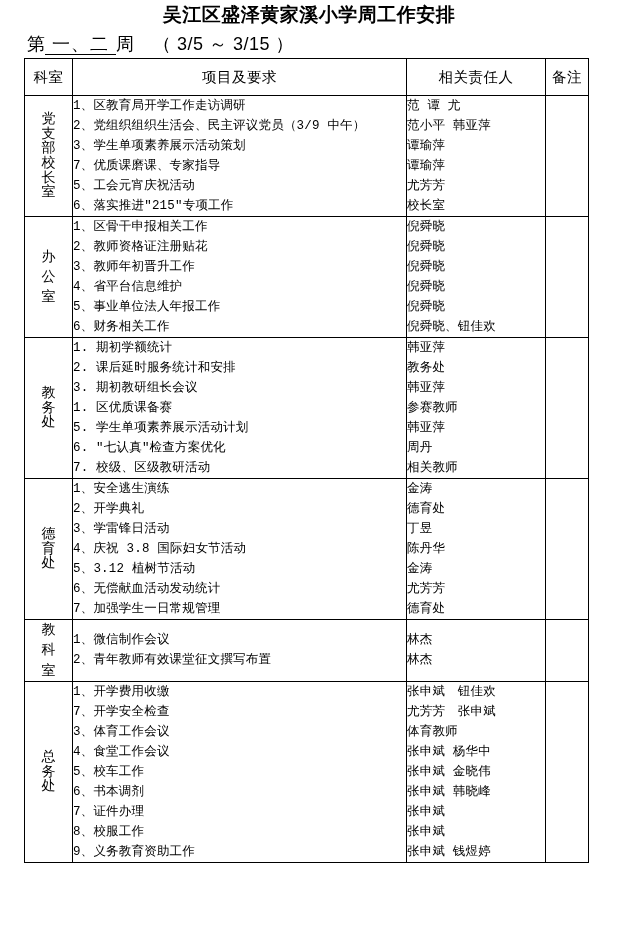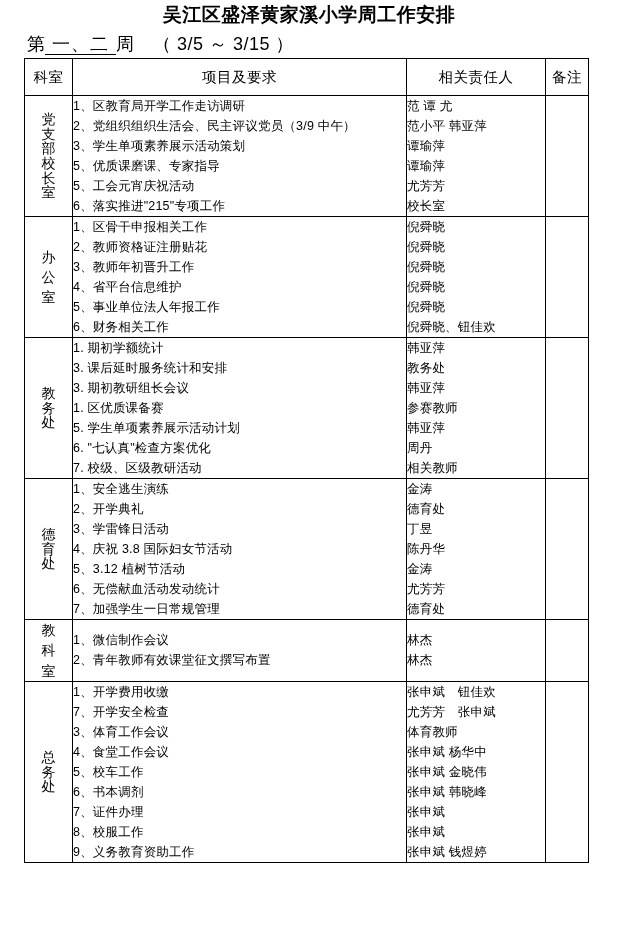--- a/index.html
+++ b/index.html
@@ -49,20 +49,21 @@
     display: inline-block;
     margin-left: 14px;
     letter-spacing: 0.5px;
   }
 
   table.sched {
     border-collapse: collapse;
     width: 496px;
     table-layout: fixed;
     border: 1.3px solid #000;
+    font-family: Liberation Mono, monospace;
   }
   table.sched td, table.sched th {
     border: 1px solid #000;
     padding: 0;
     vertical-align: middle;
     font-weight: normal;
   }
   col.c-dept   { width: 48px; }
   col.c-items  { width: 334px; }
   col.c-person { width: 139px; }
@@ -148,21 +149,21 @@
               <span class="ch">校</span>
               <span class="ch">长</span>
               <span class="ch">室</span>
             </div>
           </td>
           <td class="items">
             <ul class="lines">
               <li>1、区教育局开学工作走访调研</li>
               <li>2、党组织组织生活会、民主评议党员（3/9 中午）</li>
               <li>3、学生单项素养展示活动策划</li>
-              <li>5、优质课磨课、专家指导</li>
+              <li>7、优质课磨课、专家指导</li>
               <li>5、工会元宵庆祝活动</li>
               <li>6、落实推进"215"专项工作</li>
             </ul>
           </td>
           <td class="persons">
             <ul class="lines">
               <li>范 谭 尤</li>
               <li>范小平 韩亚萍</li>
               <li>谭瑜萍</li>
               <li>谭瑜萍</li>
@@ -206,21 +207,21 @@
           <td class="dept">
             <div class="dept-stack spread">
               <span class="ch">教</span>
               <span class="ch">务</span>
               <span class="ch">处</span>
             </div>
           </td>
           <td class="items">
             <ul class="lines">
               <li>1.  期初学额统计</li>
-              <li>3.  课后延时服务统计和安排</li>
+              <li>2.  课后延时服务统计和安排</li>
               <li>3.  期初教研组长会议</li>
               <li>1.  区优质课备赛</li>
               <li>5.  学生单项素养展示活动计划</li>
               <li>6.  "七认真"检查方案优化</li>
               <li>7.  校级、区级教研活动</li>
             </ul>
           </td>
           <td class="persons">
             <ul class="lines">
               <li>韩亚萍</li>

